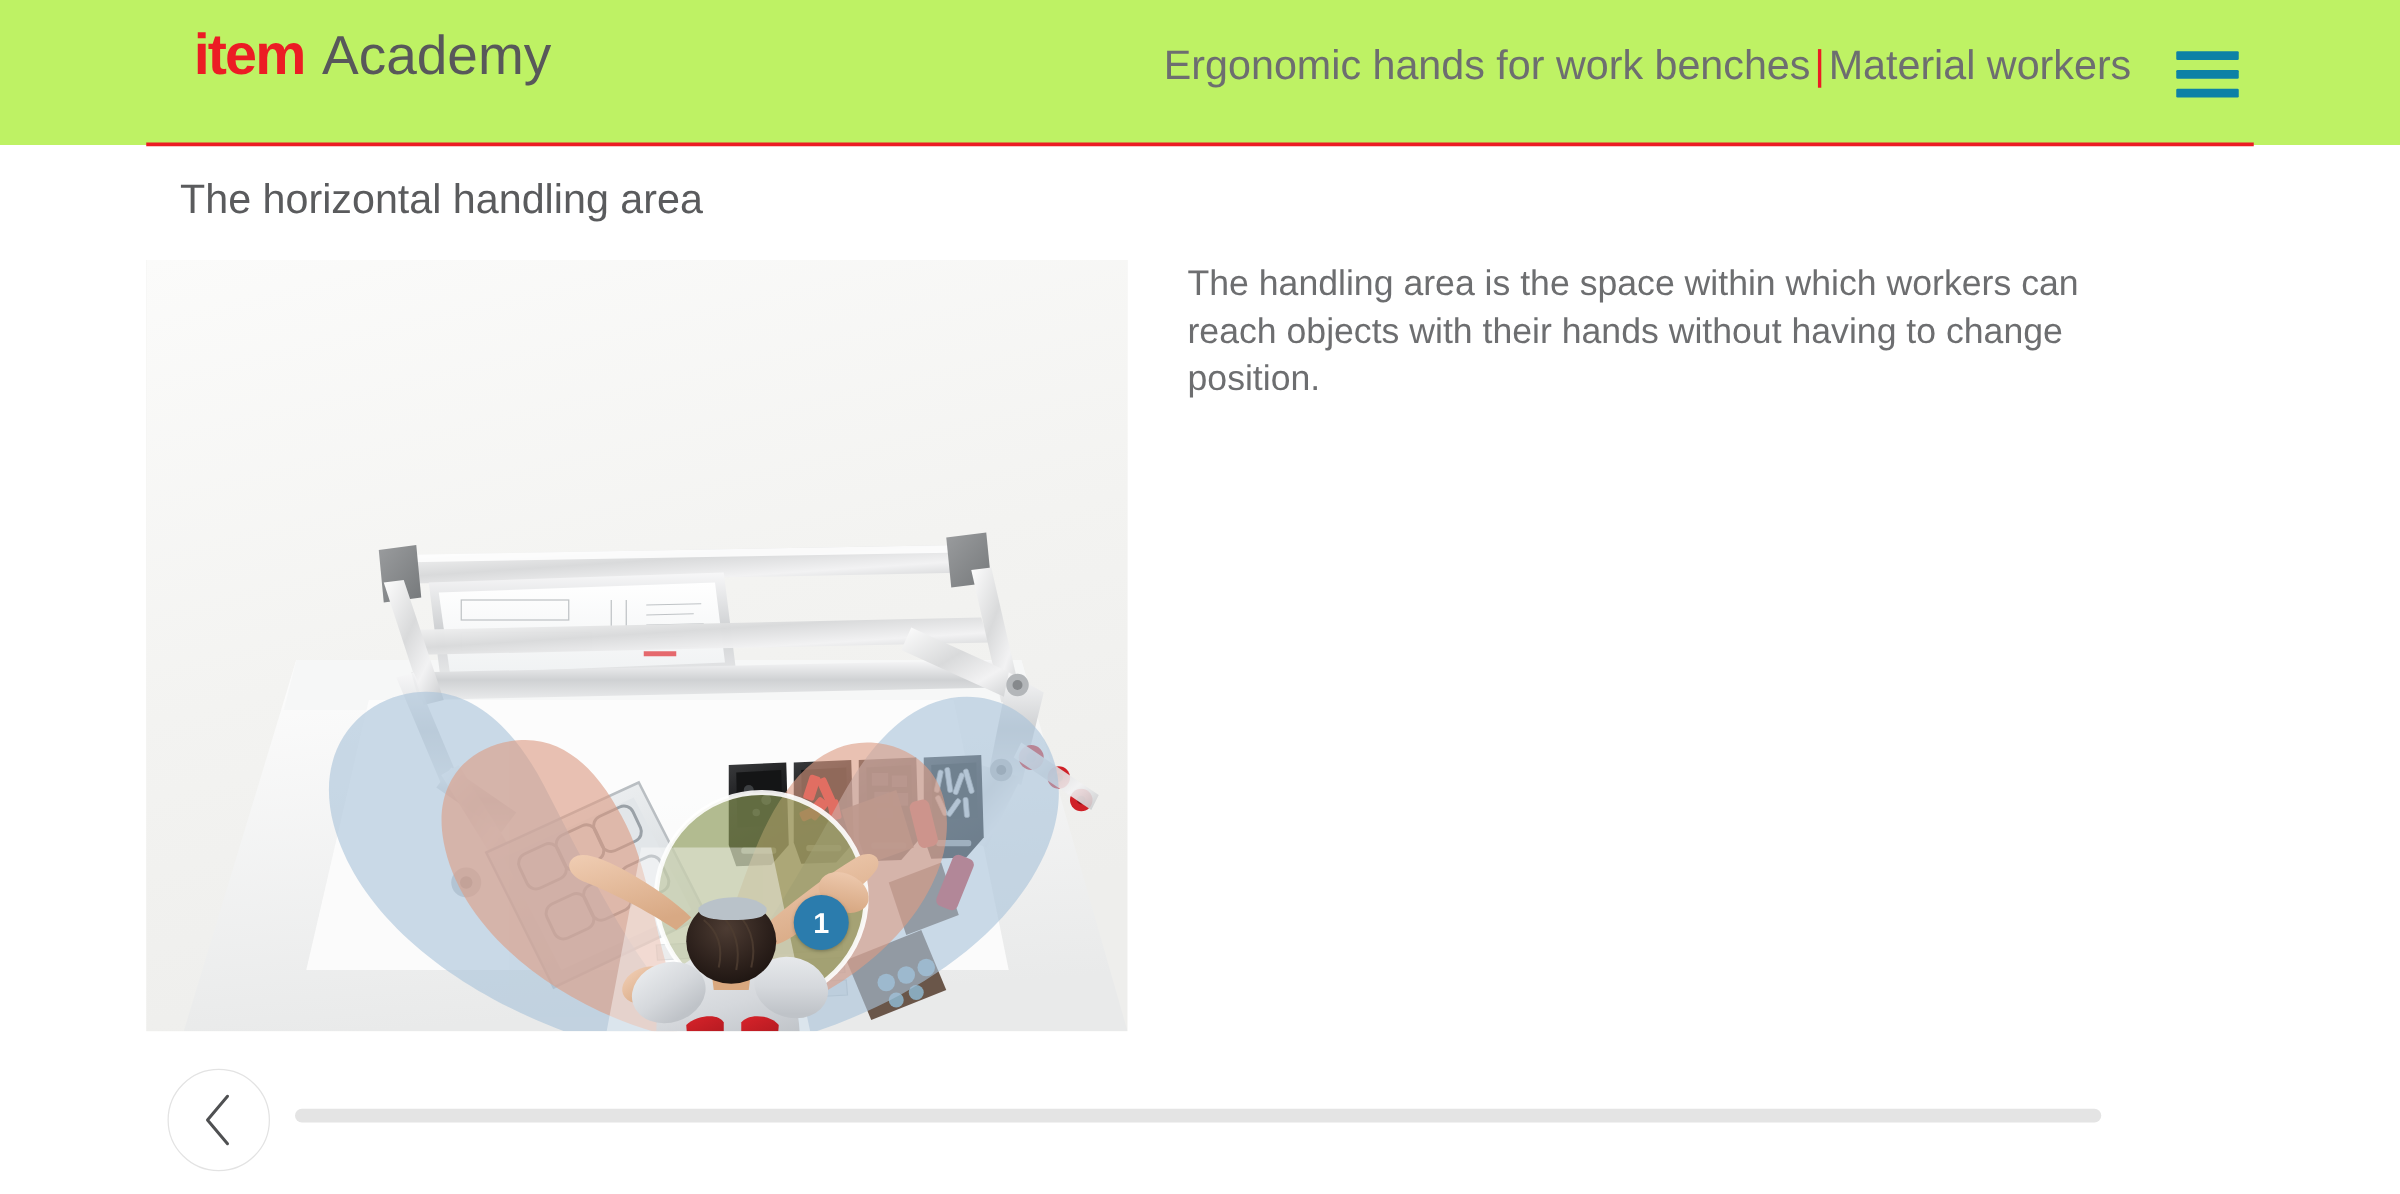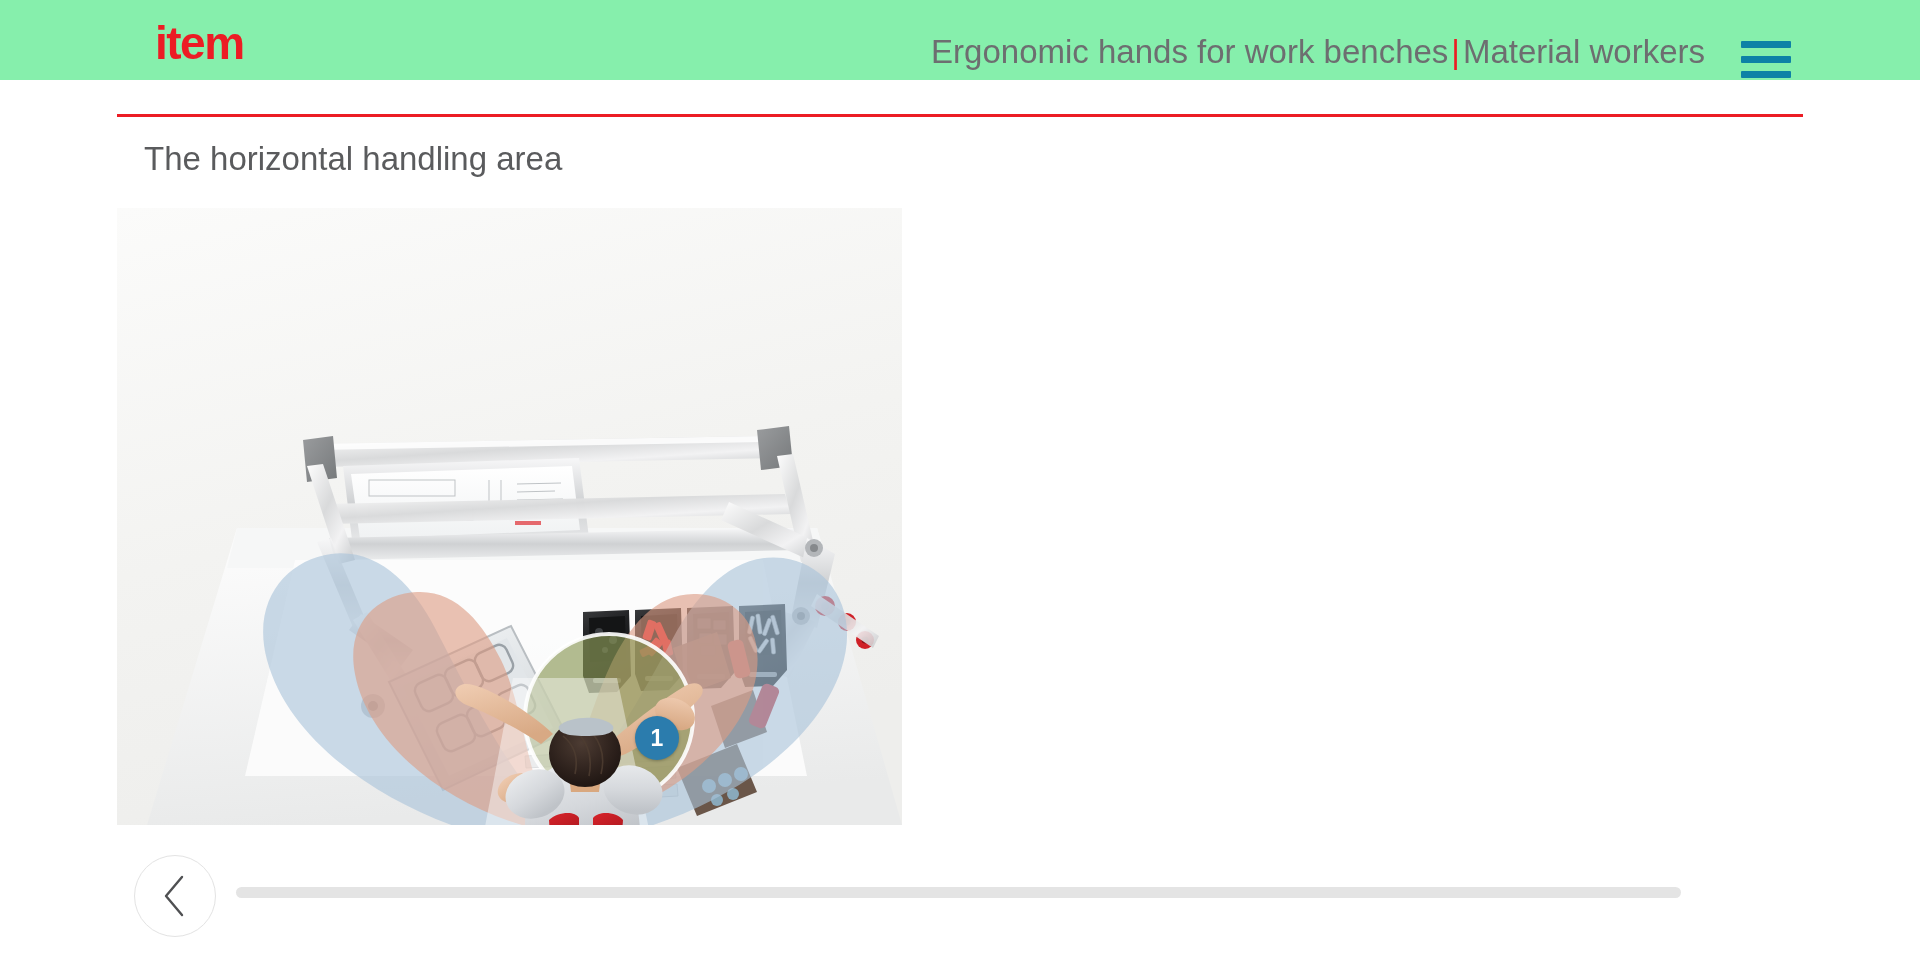--- a/index.html
+++ b/index.html
@@ -11,22 +11,22 @@
     font-family: "Liberation Sans", sans-serif;
     overflow: hidden;
     position: relative;
   }
 
   
   .header {
     position: absolute;
     left: 0; top: 0;
     width: 1920px;
-    height: 80px;
-    background: #86efac;
+    height: 116px;
+    background: #bef264;
   }
   .header-rule {
     position: absolute;
     left: 117px; top: 114px;
     width: 1686px;
     height: 3px;
     background: #ec1c24;
   }
   .logo {
     position: absolute;
@@ -163,20 +163,21 @@
     background: #e4e4e4;
   }
 </style>
 </head>
 <body>
 
 <div class="header">
 
   <div class="logo">
     <span class="logo-item">item</span>
+    <span class="logo-academy">Academy</span>
   </div>
 
   <div class="header-title">
     <span>Ergonomic hands for work benches</span><span class="sep">|</span><span>Material workers</span>
   </div>
 
   <div class="hamburger">
     <span></span>
     <span></span>
     <span></span>
@@ -443,20 +444,21 @@
       <path d="M 434 640 L 432 612 C 440 604 458 602 462 610 L 462 640 Z" fill="url(#pantsG)"></path>
       <path d="M 476 640 L 476 610 C 482 602 500 604 506 612 L 504 640 Z" fill="url(#pantsG)"></path>
     </g>
   </svg>
 
   <div class="zone-marker m1">1</div>
 
 </div>
 
 <div class="body-copy">
+  <p>The handling area is the space within which workers can reach objects with their hands without having to change position.</p>
 </div>
 
 <div class="nav-back">
   <svg width="26" height="44" viewBox="0 0 26 44">
     <path d="M 20 3 L 4 22 L 20 41" fill="none" stroke="#4f5052" stroke-width="2.4" stroke-linecap="round" stroke-linejoin="round"></path>
   </svg>
 </div>
 
 <div class="progress-track">
   <div class="progress-fill" style="width: 0%;"></div>

